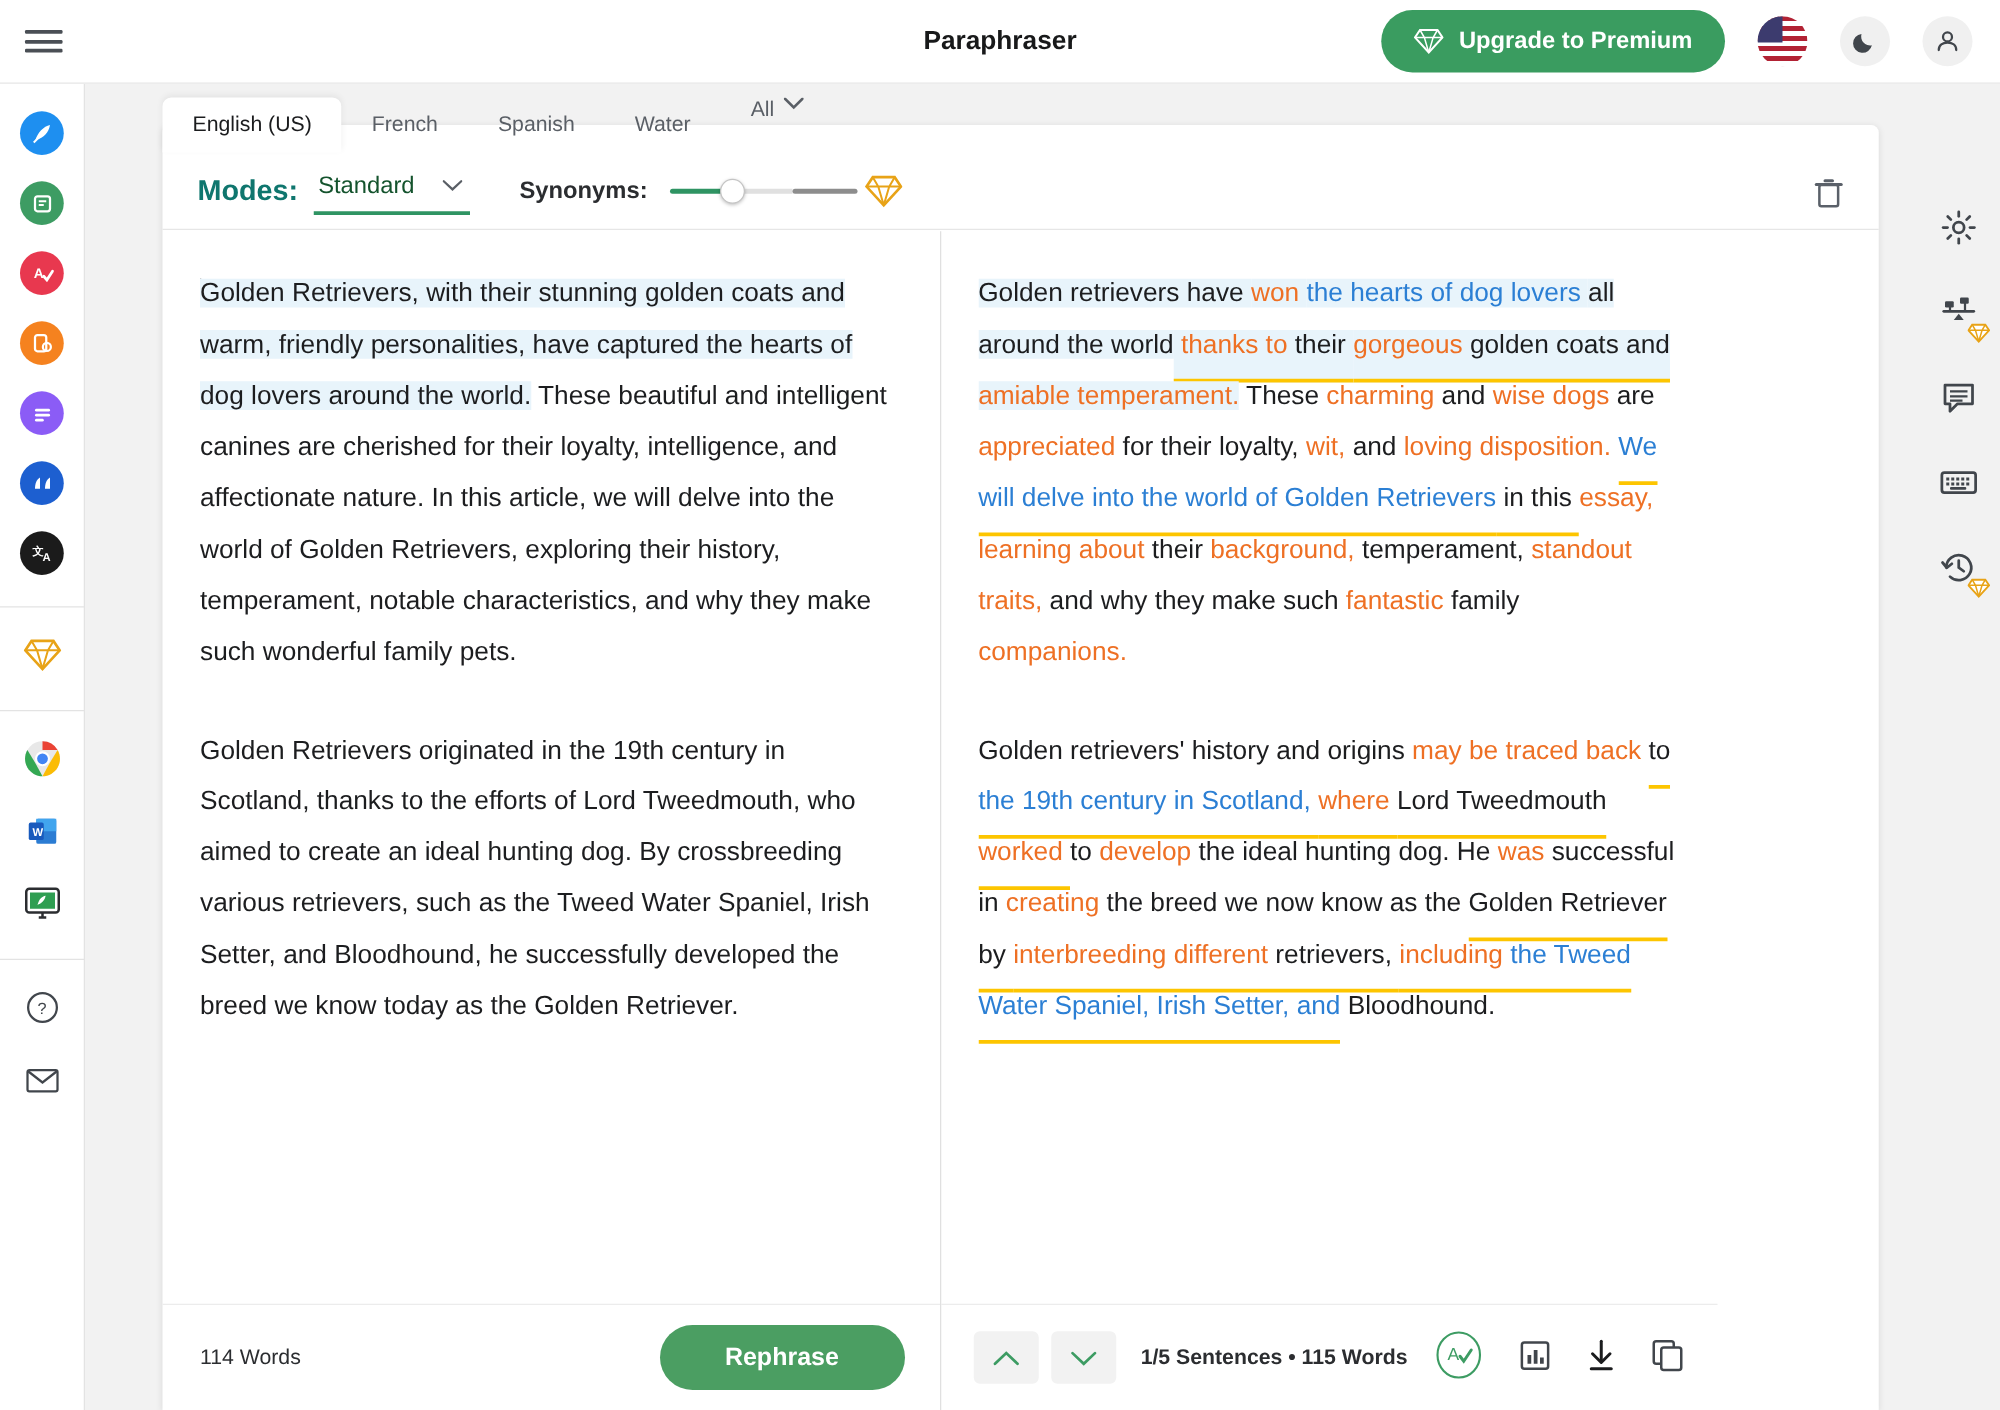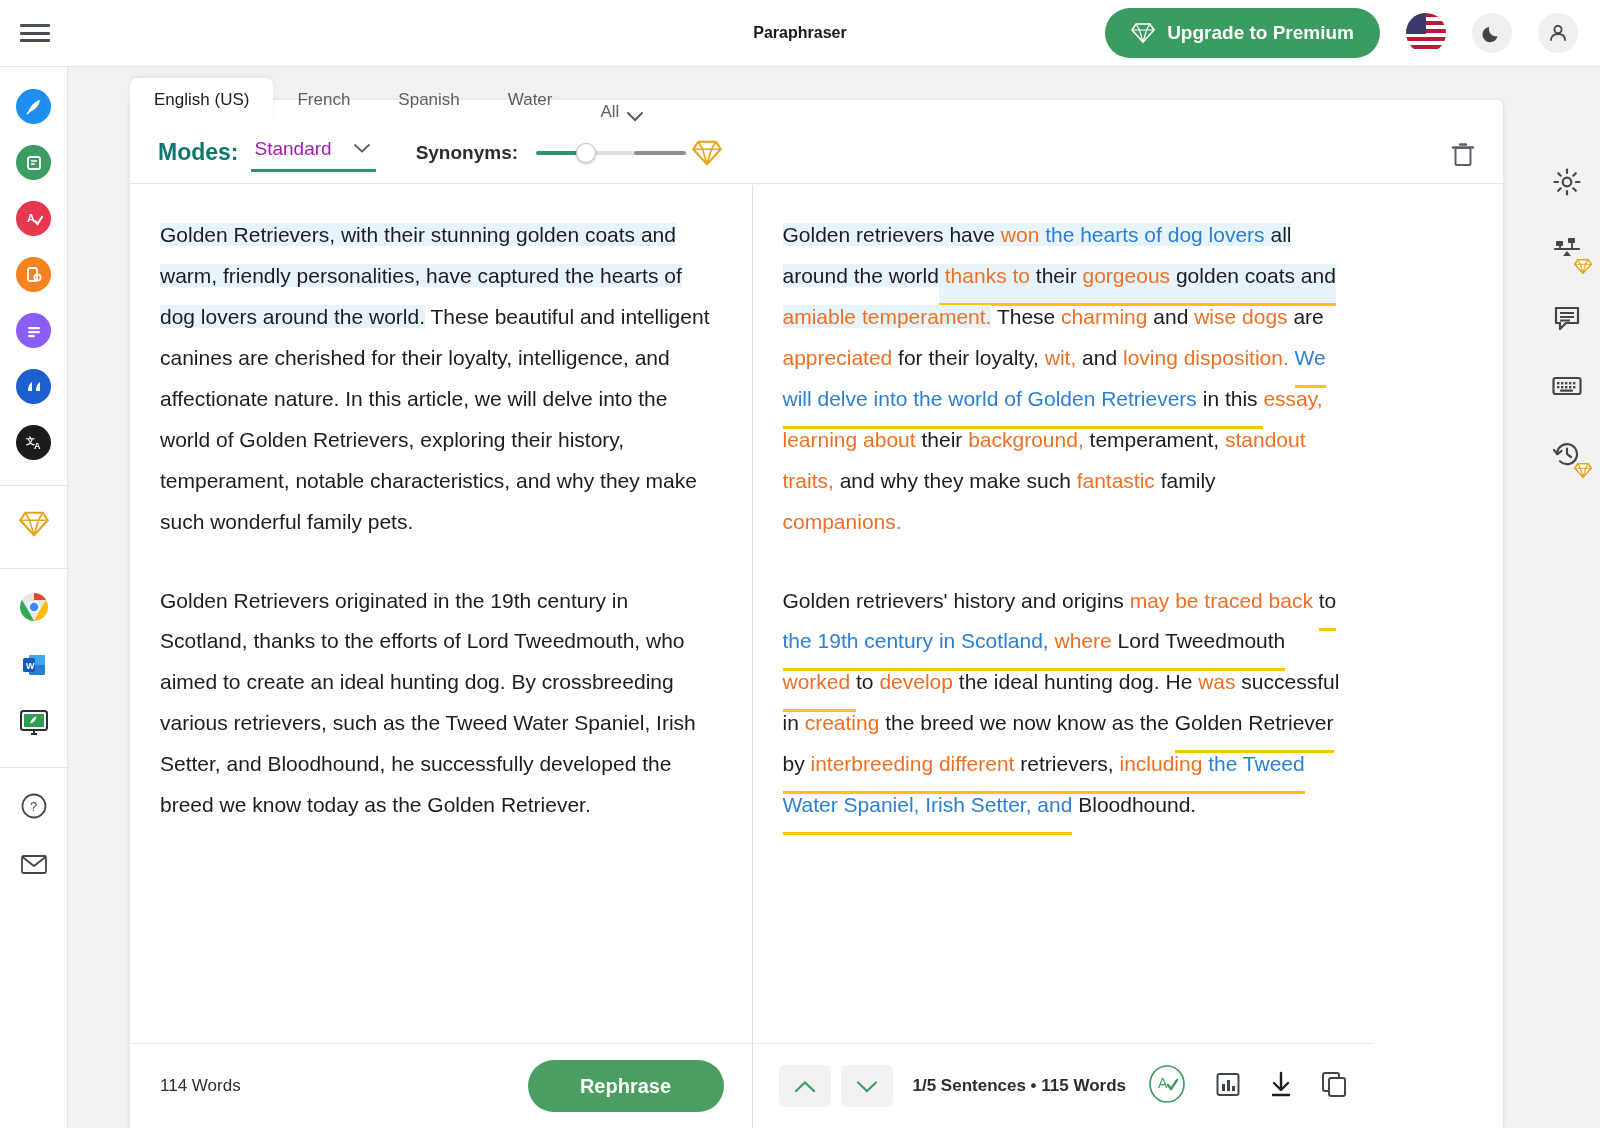--- a/index.html
+++ b/index.html
@@ -17,21 +17,21 @@
   }
   .hamburger { margin-left: 20px; width: 30px; height: 22px; cursor: pointer;
     display: flex; flex-direction: column; justify-content: space-between; padding: 2px 0; }
   .hamburger span { display: block; height: 3px; background: #4a4f55; border-radius: 1px; }
   .brand { display: flex; align-items: center; margin-left: 24px; }
   .brand-logo { width: 46px; height: 46px; border-radius: 50%; background: #3d9c63;
     display: flex; align-items: center; justify-content: center; }
   .brand-name { font-size: 31px; color: #2f9463; margin-left: 9px;
     font-family: "Liberation Serif", serif; letter-spacing: -0.3px; }
   .app-title { position: absolute; left: 0; width: 1600px; text-align: center;
-    font-size: 16px; font-weight: bold; color: #18191a; pointer-events: none; }
+    font-size: 21px; font-weight: bold; color: #18191a; pointer-events: none; }
   .topright { margin-left: auto; display: flex; align-items: center; gap: 26px;
     margin-right: 22px; z-index: 3; }
   .upgrade-btn { display: flex; align-items: center; gap: 12px; background: #3a9c60;
     color: #fff; border: none; border-radius: 26px; height: 50px; padding: 0 26px;
     font-size: 19px; font-weight: bold; cursor: pointer; font-family: inherit; }
   .flag { width: 40px; height: 40px; border-radius: 50%; overflow: hidden; position: relative;
     background: #fff; cursor: pointer; }
   .flag .stripes { position: absolute; inset: 0; background: repeating-linear-gradient(
      to bottom, #b22234 0, #b22234 4px, #fff 4px, #fff 8px); }
   .flag .canton { position: absolute; top: 0; left: 0; width: 20px; height: 21px;
@@ -57,30 +57,30 @@
     background: #fff; border-radius: 6px 6px 0 0;
     box-shadow: 0 1px 6px rgba(0,0,0,0.10); }
 
   
   .tabs { position: absolute; top: -30px; left: 0; height: 52px; display: flex;
     align-items: flex-end; }
   .tab { height: 44px; padding: 0 24px; display: flex; align-items: center;
     font-size: 17px; color: #5a5f66; cursor: pointer; border-radius: 7px 7px 0 0; }
   .tab.active { background: #fff; color: #1b1c1e; font-weight: normal;
     box-shadow: 0 -2px 5px rgba(0,0,0,0.06); }
-  .tab-all { display: flex; align-items: flex-end; gap: 8px; }
+  .tab-all { display: flex; align-items: flex-start; gap: 8px; }
 
   
   .toolbar { position: absolute; top: 22px; left: 0; width: 1373px; height: 62px;
     display: flex; align-items: center; padding: 0 0 0 28px;
     border-bottom: 1px solid #e6e6e6; }
   .modes-label { font-size: 23px; font-weight: bold; color: #0f766e; }
   .mode-select { display: flex; align-items: center; gap: 22px; margin-left: 12px;
     border-bottom: 3px solid #2f9463; padding: 4px 6px 9px 4px; cursor: pointer; }
-  .mode-value { font-size: 19px; color: #a21caf; }
+  .mode-value { font-size: 19px; color: #14532d; }
   .syn-label { font-size: 19px; font-weight: bold; color: #2b2d30; margin-left: 40px; }
   .slider { margin-left: 18px; width: 150px; height: 24px; position: relative;
     display: flex; align-items: center; cursor: pointer; }
   .slider .track-green { position: absolute; left: 0; width: 48px; height: 4px;
     background: #2f9463; border-radius: 2px; }
   .slider .track-light { position: absolute; left: 48px; width: 50px; height: 4px;
     background: #e0e0e0; }
   .slider .track-dark { position: absolute; left: 98px; width: 52px; height: 4px;
     background: #8d8d8d; border-radius: 2px; }
   .slider .knob { position: absolute; left: 40px; width: 20px; height: 20px;

